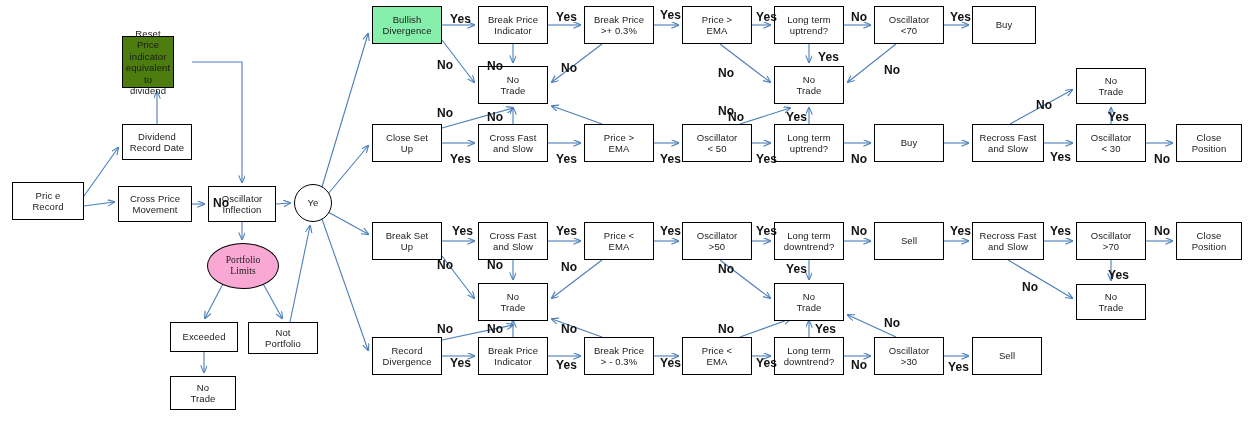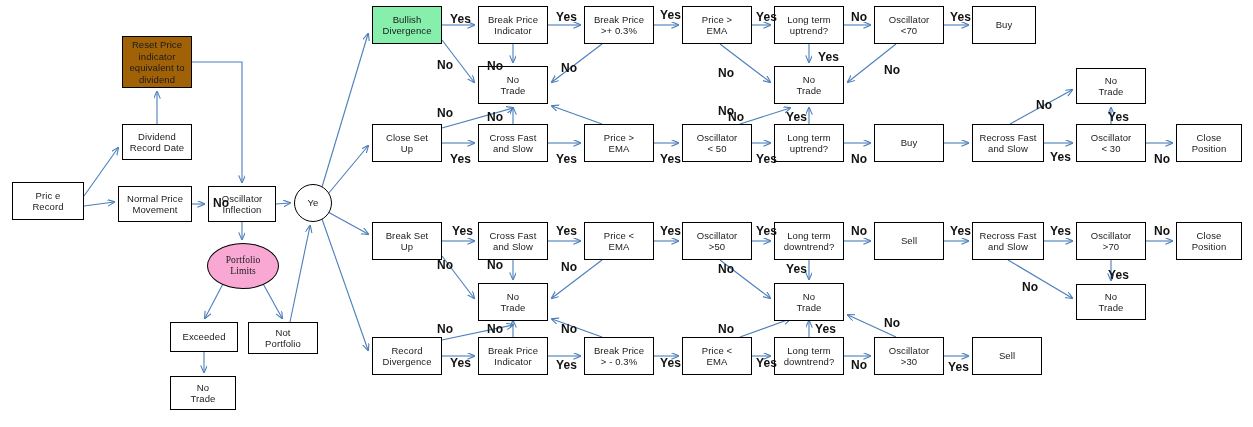--- a/index.html
+++ b/index.html
@@ -117,25 +117,25 @@
         <polyline points="740,337 790,319" fill="none" stroke="#4a7ebb" stroke-width="1.1" marker-end="url(#ah)"></polyline>
         <polyline points="809,337 809,321" fill="none" stroke="#4a7ebb" stroke-width="1.1" marker-end="url(#ah)"></polyline>
         <polyline points="896,337 848,315" fill="none" stroke="#4a7ebb" stroke-width="1.1" marker-end="url(#ah)"></polyline>
       </g>
   </svg>
   <div id="node-layer">
       <div class="node" style="left: 12px; top: 182px; width: 72px; height: 38px; border-color: rgb(0, 0, 0); background: rgb(255, 255, 255); color: rgb(26, 26, 26);">Pric e
 Record</div>
       <div class="node" style="left: 122px; top: 124px; width: 70px; height: 36px; border-color: rgb(0, 0, 0); background: rgb(255, 255, 255); color: rgb(26, 26, 26);">Dividend
 Record Date</div>
-      <div class="node" style="left: 122px; top: 36px; width: 70px; height: 52px; border-color: rgb(0, 0, 0); background: #a16207; color: rgb(26, 26, 26);">Reset Price
+      <div class="node" style="left: 122px; top: 36px; width: 52px; height: 52px; border-color: rgb(0, 0, 0); background: #4d7c0f; color: rgb(26, 26, 26);">Reset Price
 indicator
 equivalent to
 dividend</div>
-      <div class="node" style="left: 118px; top: 186px; width: 74px; height: 36px; border-color: rgb(0, 0, 0); background: rgb(255, 255, 255); color: rgb(26, 26, 26);">Normal Price
+      <div class="node" style="left: 118px; top: 186px; width: 74px; height: 36px; border-color: rgb(0, 0, 0); background: rgb(255, 255, 255); color: rgb(26, 26, 26);">Cross Price
 Movement</div>
       <div class="node" style="left: 208px; top: 186px; width: 68px; height: 36px; border-color: rgb(0, 0, 0); background: rgb(255, 255, 255); color: rgb(26, 26, 26);">Oscillator
 Inflection</div>
       <div class="node ellipse" style="left: 207px; top: 243px; width: 72px; height: 46px; border-color: rgb(0, 0, 0); background: #f9a8d4; color: rgb(26, 26, 26); font-family: Liberation Serif, serif;">Portfolio
 Limits</div>
       <div class="node" style="left: 170px; top: 322px; width: 68px; height: 30px; border-color: rgb(0, 0, 0); background: rgb(255, 255, 255); color: rgb(26, 26, 26);">Exceeded</div>
       <div class="node" style="left: 248px; top: 322px; width: 70px; height: 32px; border-color: rgb(0, 0, 0); background: rgb(255, 255, 255); color: rgb(26, 26, 26);">Not
 Portfolio</div>
       <div class="node" style="left: 170px; top: 376px; width: 66px; height: 34px; border-color: rgb(0, 0, 0); background: rgb(255, 255, 255); color: rgb(26, 26, 26);">No
 Trade</div>

